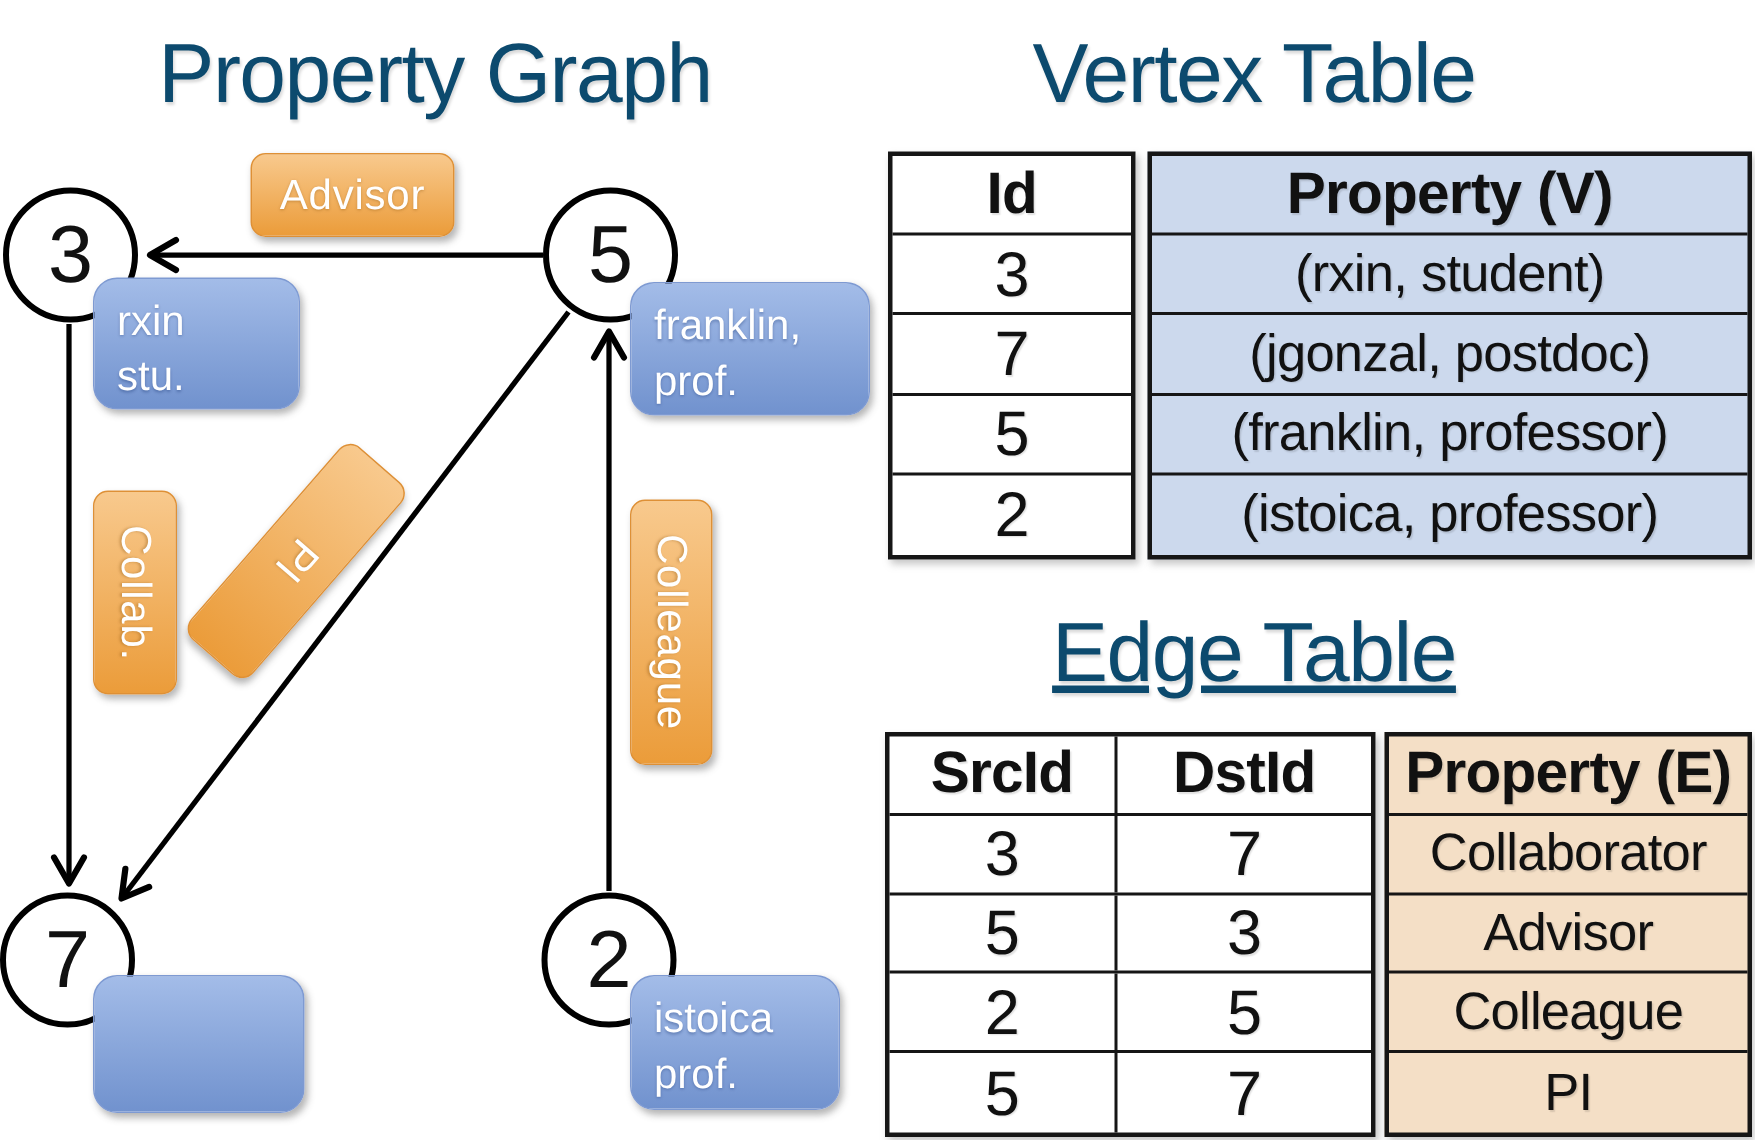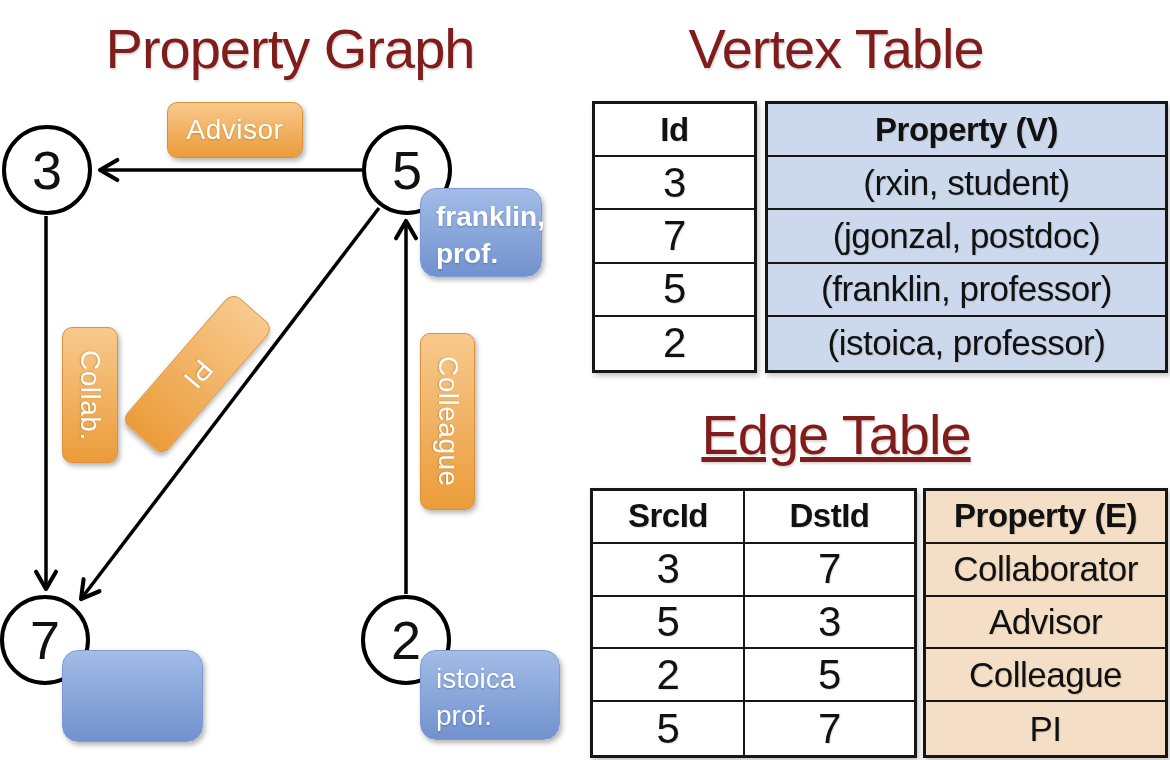--- a/index.html
+++ b/index.html
@@ -1,21 +1,21 @@
 <!DOCTYPE html>
 <html style="--edge_pill_top: #f8c98d; --edge_pill_bottom: #eb9c3a; --edge_pill_border: #de9036; --vertex_pill_top: #a3bce8; --vertex_pill_bottom: #7192ce; --vertex_pill_border: #7e9ad2; --table_v_fill: #ccd9ed; --table_e_fill: #f4dfc6; --line_color: #000000;"><head>
 <meta charset="utf-8">
 <style>
   html,body{margin:0;padding:0;background:#fff;}
   .stage{position:relative;width:1170px;height:760px;background:#ffffff;overflow:hidden;
          font-family:"Liberation Sans", sans-serif;color:#111;}
 
   
   .big-title{position:absolute;text-align:center;font-size:56px;font-weight:400;
-             letter-spacing:-1px;color:#7f1d1d;white-space:nowrap;
+             letter-spacing:-1px;color:#0c4a6e;white-space:nowrap;
              text-shadow:1px 2px 2px rgba(0,0,0,0.15);}
   .t-graph{left:40px;top:16px;width:500px;}
   .t-vertex{left:636px;top:16px;width:400px;}
   .t-edge{left:636px;top:402px;width:400px;text-decoration:underline;}
 
   
   svg.edges{position:absolute;left:0;top:0;z-index:1;pointer-events:none;}
 
   
   .vcircle{position:absolute;z-index:2;width:90px;height:90px;box-sizing:border-box;
@@ -40,32 +40,32 @@
   .vtext{writing-mode:vertical-rl;}
 
   
   .vlabel{position:absolute;z-index:4;box-sizing:border-box;border-radius:16px;
           background:linear-gradient(180deg,var(--vertex_pill_top),var(--vertex_pill_bottom));
           border:1px solid var(--vertex_pill_border);
           color:#fff;font-size:28px;line-height:37px;padding:9px 6px 0 15px;
           box-shadow:2px 3px 5px rgba(90,90,90,0.45);
           text-shadow:0 1px 2px rgba(0,30,90,0.3);}
   .l-rxin{left:62px;top:185px;width:138px;height:88px;}
-  .l-franklin{left:420px;top:188px;width:122px;height:89px;font-weight:bold;}
+  .l-franklin{left:420px;top:188px;width:160px;height:89px;}
   .l-jgonzal{left:62px;top:650px;width:141px;height:92px;}
   .l-istoica{left:420px;top:650px;width:140px;height:90px;}
 
   
   .tbl{position:absolute;box-sizing:border-box;border:3px solid #161616;background:#fff;
        display:grid;box-shadow:2px 3px 5px rgba(110,110,110,0.4);}
   .tbl .row{box-sizing:border-box;border-bottom:2.5px solid #161616;
             display:flex;align-items:center;justify-content:center;
             letter-spacing:-0.5px;text-shadow:1px 1px 1px rgba(0,0,0,0.12);}
   .tbl .row:last-child{border-bottom:none;}
-  .hdr{font-weight:700;font-size:33px;}
+  .hdr{font-weight:700;font-size:39px;}
   .num{font-size:42px;}
   .txt{font-size:35px;}
   .vt-id{left:592px;top:101px;width:165px;height:272px;grid-template-rows:repeat(5,1fr);}
   .vt-prop{left:765px;top:101px;width:403px;height:272px;grid-template-rows:repeat(5,1fr);
            background:var(--table_v_fill);}
   .et-ids{left:590px;top:488px;width:327px;height:270px;grid-template-rows:repeat(5,1fr);}
   .et-ids .row{padding:0;}
   .et-ids .cell{flex:1;align-self:stretch;display:flex;align-items:center;justify-content:center;}
   .et-ids .cell.first{border-right:2.5px solid #161616;max-width:150px;}
   .et-prop{left:923px;top:488px;width:245px;height:270px;grid-template-rows:repeat(5,1fr);
@@ -111,20 +111,24 @@
   <div class="epill e-collab">
     <span class="vtext">Collab.</span>
   </div>
   <div class="epill e-pi">
     <span class="vtext">PI</span>
   </div>
   <div class="epill e-colleague">
     <span class="vtext">Colleague</span>
   </div>
 
+  <div class="vlabel l-rxin">
+    <div>rxin</div>
+    <div>stu.</div>
+  </div>
   <div class="vlabel l-franklin">
     <div>franklin,</div>
     <div>prof.</div>
   </div>
   <div class="vlabel l-jgonzal">
   </div>
   <div class="vlabel l-istoica">
     <div>istoica</div>
     <div>prof.</div>
   </div>

